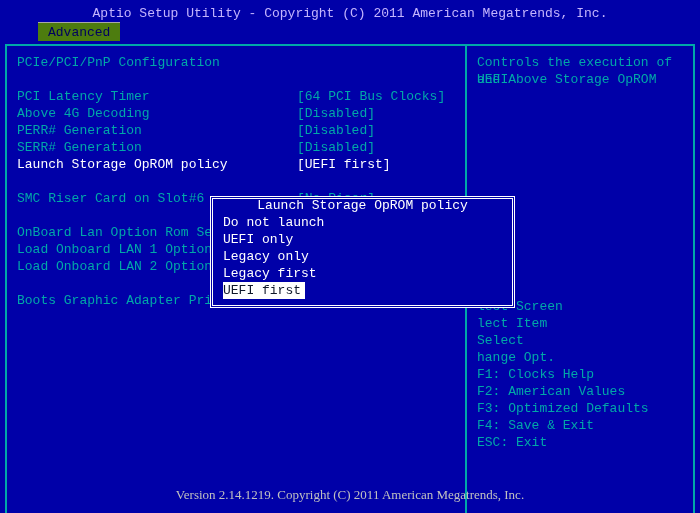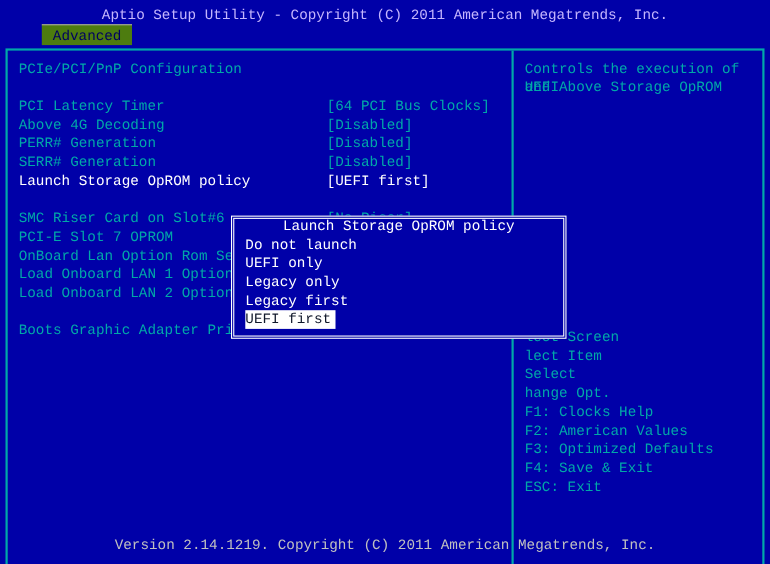--- a/index.html
+++ b/index.html
@@ -91,20 +91,21 @@
     padding: 0;
   }
   .footer {
     position: absolute;
     bottom: 0;
     left: 0;
     right: 0;
     text-align: center;
     padding: 6px 0 10px 0;
     color: #c0c0c0;
+    font-family: Liberation Serif, serif;
   }
 </style>
 </head>
 <body>
 
 <div class="title-bar">Aptio Setup Utility - Copyright (C) 2011 American Megatrends, Inc.</div>
 
 <div class="tab-row">
   <span class="tab">Advanced</span>
 </div>
@@ -119,21 +120,21 @@
     <div id="settings-block-1">
         <div class="row"><span class="label">PCI Latency Timer</span><span class="value">[64 PCI Bus Clocks]</span></div>
         <div class="row"><span class="label">Above 4G Decoding</span><span class="value">[Disabled]</span></div>
         <div class="row"><span class="label">PERR# Generation</span><span class="value">[Disabled]</span></div>
         <div class="row"><span class="label">SERR# Generation</span><span class="value">[Disabled]</span></div>
         <div class="row sel"><span class="label">Launch Storage OpROM policy</span><span class="value">[UEFI first]</span></div>
       </div>
     <div class="blank"></div>
     <div id="settings-block-2">
         <div class="row"><span class="label">SMC Riser Card on Slot#6</span><span class="value">[No Riser]</span></div>
-        <div class="row"><span class="label">PCI-E Slot 7 OPROM</span><span class="value"></span></div>
+        <div class="row"><span class="value"></span></div>
         <div class="row"><span class="label">OnBoard Lan Option Rom Sel</span><span class="value"></span></div>
         <div class="row"><span class="label">Load Onboard LAN 1 Option</span><span class="value"></span></div>
         <div class="row"><span class="label">Load Onboard LAN 2 Option</span><span class="value"></span></div>
       </div>
     <div class="blank"></div>
     <div id="settings-block-3">
         <div class="row"><span class="label">Boots Graphic Adapter Prio</span><span class="value"></span></div>
       </div>
   </div>
 

